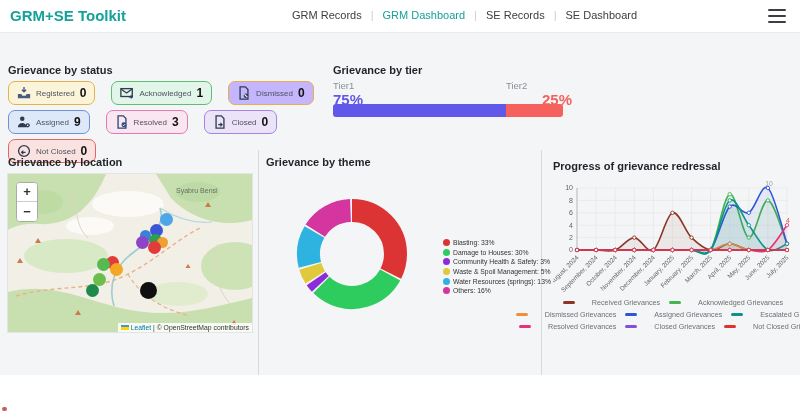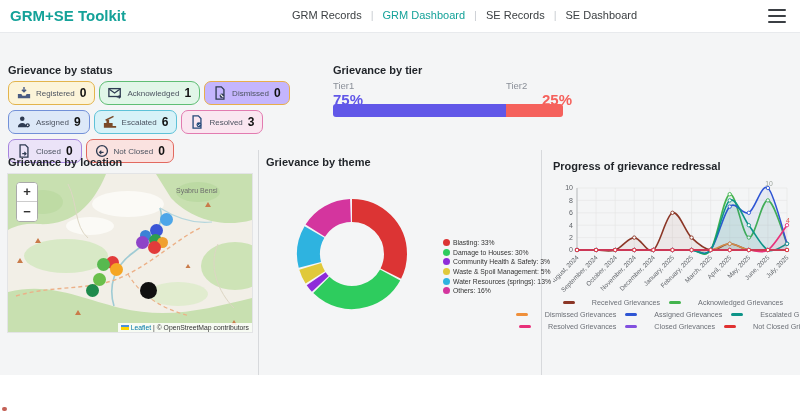--- a/index.html
+++ b/index.html
@@ -19,21 +19,21 @@
     display:flex; flex-direction:column; justify-content:space-between; cursor:pointer; }
   .menu-btn i { display:block; height:2.4px; background:#3b3f44; border-radius:1px; }
 
   
   .content-bg { position:absolute; left:0; top:33px; width:800px; height:342px; background:#f4f5f6; }
 
   .page-title { position:absolute; left:8px; top:40px; font-size:15px; font-weight:bold; color:#1f2328; }
   .sec-title { position:absolute; font-size:11px; font-weight:bold; color:#1f2328; }
 
   
-  #cards { position:absolute; left:8px; top:81px; width:318px; display:flex; flex-wrap:wrap; gap:5px 4px; }
+  #cards { position:absolute; left:8px; top:81px; width:318px; display:flex; flex-wrap:wrap; gap:5px 16px; }
   .card { display:inline-flex; align-items:center; gap:5px; height:24px; padding:0 8px;
     border:1px solid; border-radius:7px; }
   .card .c-icon { width:14px; height:14px; display:inline-flex; }
   .card .c-icon svg { width:14px; height:14px; }
   .card .c-label { font-size:8px; color:#4c5360; }
   .card .c-count { font-size:12px; font-weight:bold; color:#111; }
 
   
   .tier-label { position:absolute; font-size:9.5px; color:#8a8f98; }
   .tier-value { position:absolute; font-size:15px; font-weight:bold; }
@@ -109,21 +109,21 @@
       <div class="card" style="background: rgb(252, 244, 217); border-color: rgb(227, 180, 76);">
         <span class="c-icon" style="color: rgb(74, 91, 130);">
           <svg viewBox="0 0 16 16">
             <path d="M8 1v5.2M5.6 4.2 8 6.6l2.4-2.4" fill="none" stroke="currentColor" stroke-width="1.6"></path>
             <path d="M1 9h4l1.2 2h3.6L11 9h4v5H1z" fill="currentColor"></path>
           </svg>
         </span>
         <span class="c-label">Registered</span>
         <span class="c-count">0</span>
       </div>
-      <div class="card" style="background: rgb(225, 246, 232); border-color: rgb(95, 190, 116); border-radius: 9px;">
+      <div class="card" style="background: rgb(225, 246, 232); border-color: rgb(95, 190, 116);">
         <span class="c-icon" style="color: rgb(47, 59, 82);">
           <svg viewBox="0 0 16 16">
             <rect x="1" y="3" width="13" height="9" fill="none" stroke="currentColor" stroke-width="1.5"></rect>
             <path d="M1.5 3.8 7.5 8l6-4.2" fill="none" stroke="currentColor" stroke-width="1.5"></path>
             <path d="M10 12.5h4M12.3 10.8l1.8 1.7-1.8 1.7" fill="none" stroke="currentColor" stroke-width="1.3"></path>
           </svg>
         </span>
         <span class="c-label">Acknowledged</span>
         <span class="c-count">1</span>
       </div>
@@ -142,30 +142,20 @@
         <span class="c-icon" style="color: rgb(47, 59, 82);">
           <svg viewBox="0 0 16 16">
             <circle cx="6" cy="4.2" r="2.6" fill="currentColor"></circle>
             <path d="M1 14c0-3.2 2.2-5 5-5s5 1.8 5 5z" fill="currentColor"></path>
             <circle cx="12.2" cy="11.8" r="2.4" fill="currentColor"></circle>
             <circle cx="12.2" cy="11.8" r="0.9" fill="#fff"></circle>
           </svg>
         </span>
         <span class="c-label">Assigned</span>
         <span class="c-count">9</span>
-      </div>
-      <div class="card" style="background: rgb(215, 242, 248); border-color: rgb(94, 194, 216);">
-        <span class="c-icon" style="color: rgb(122, 74, 40);">
-          <svg viewBox="0 0 16 16">
-            <path d="M1 14.5h14v-2h-4V9H7V5.5H4V9H1z" fill="currentColor"></path>
-            <path d="M3 6 12 1.5" stroke="currentColor" stroke-width="1.6"></path>
-          </svg>
-        </span>
-        <span class="c-label">Escalated</span>
-        <span class="c-count">6</span>
       </div>
       <div class="card" style="background: rgb(250, 230, 240); border-color: rgb(226, 123, 176);">
         <span class="c-icon" style="color: rgb(39, 73, 122);">
           <svg viewBox="0 0 16 16">
             <path d="M3.5 1h6l3 3v11h-9z" fill="none" stroke="currentColor" stroke-width="1.5"></path>
             <circle cx="10.2" cy="11.2" r="2.8" fill="currentColor"></circle>
             <path d="M8.9 11.2l1 1 1.7-1.8" fill="none" stroke="#fff" stroke-width="1.1"></path>
           </svg>
         </span>
         <span class="c-label">Resolved</span>

